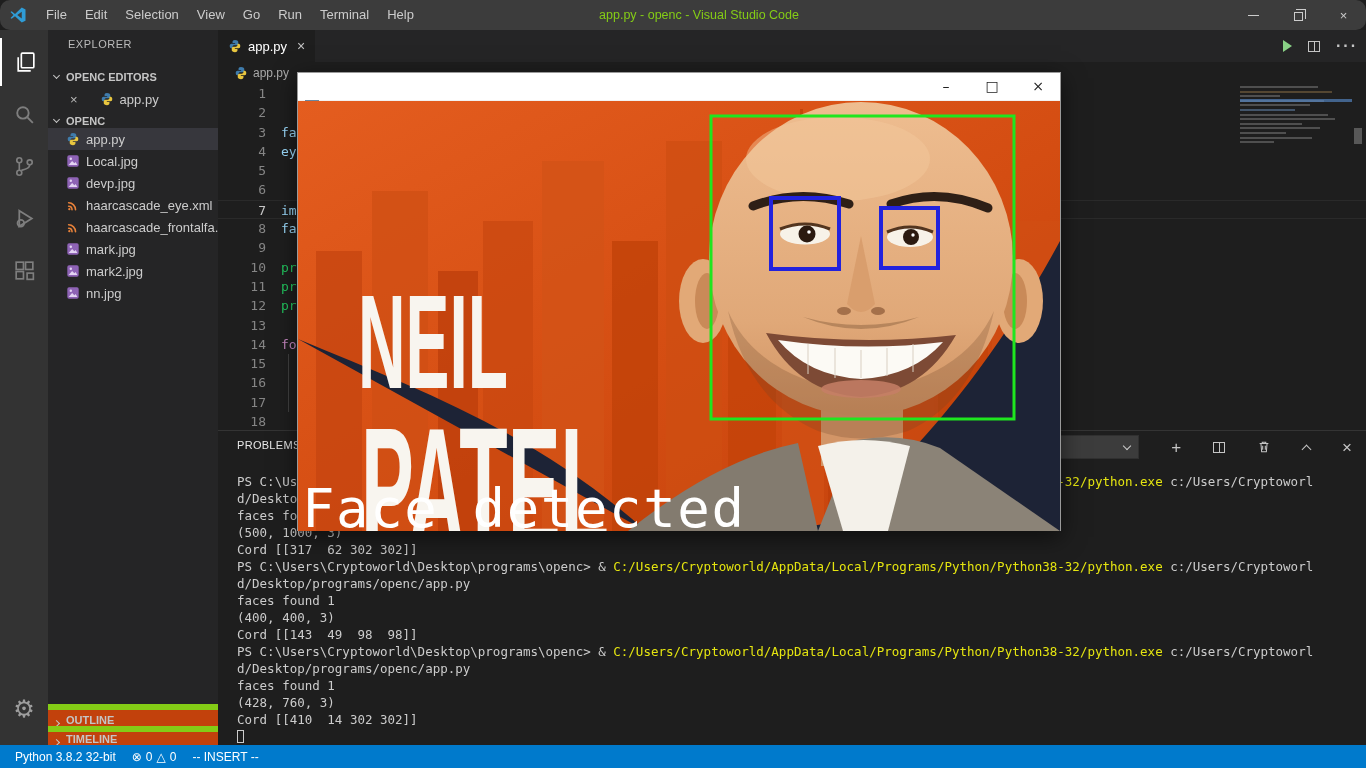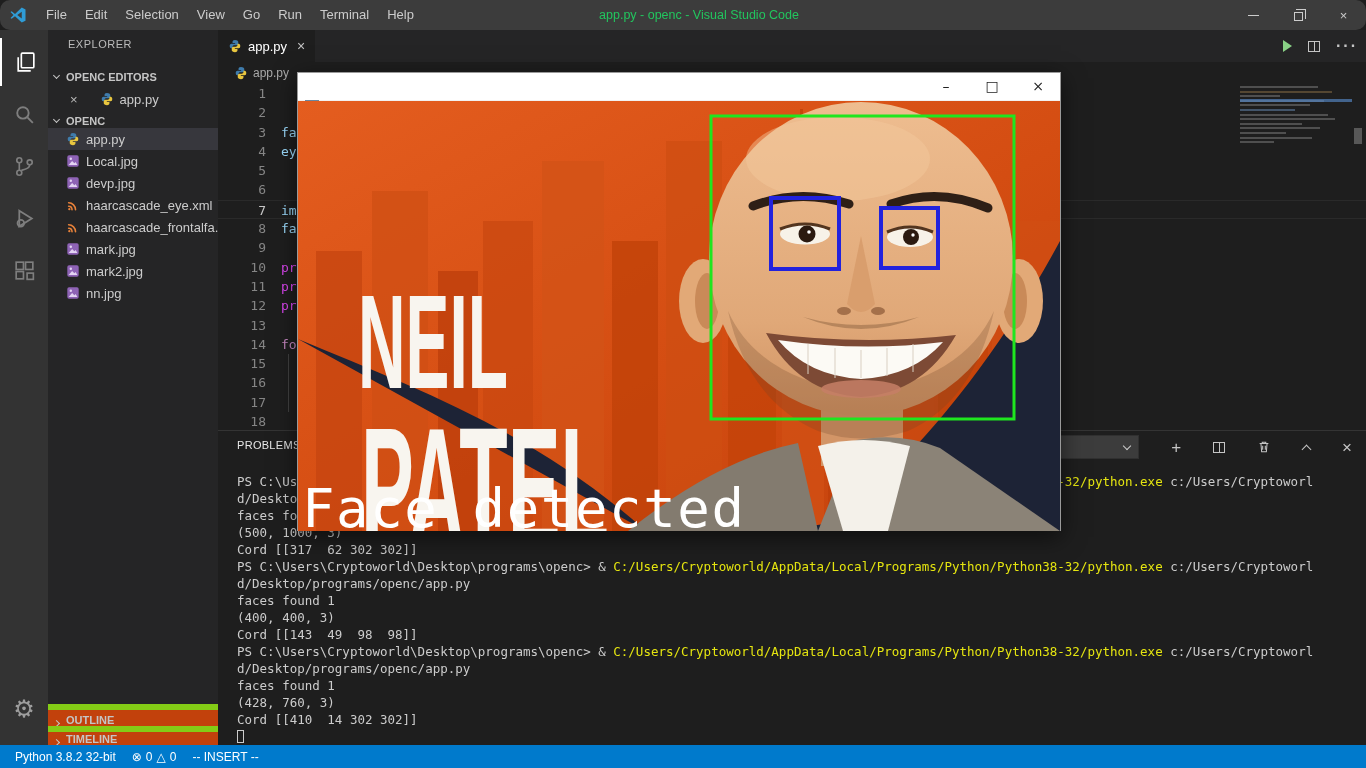--- a/index.html
+++ b/index.html
@@ -6,21 +6,21 @@
   html,body { background:#101010; }
   .screen { position:relative; width:1366px; height:768px; overflow:hidden;
             background:#1e1e1e; font-family:"Liberation Sans",sans-serif; color:#cccccc; }
 
   
   .titlebar { position:absolute; left:0; top:0; width:1366px; height:30px;
               background:#3c3c3c; display:flex; align-items:center; z-index:20;border-radius:10px; }
   .vscode-logo { width:18px; height:18px; margin:0 10px 0 9px; }
   .menus { display:flex; }
   .menu-item { padding:0 9px; font-size:13px; color:#cccccc; line-height:30px; cursor:default; }
-  .win-title { position:absolute; left:0; right:0; text-align:center; font-size:12.5px; color:#22c55e; pointer-events:none;padding-left:32px; }
+  .win-title { position:absolute; left:0; right:0; text-align:center; font-size:12.5px; color:#84cc16; pointer-events:none;padding-left:32px; }
   .win-controls { position:absolute; right:0; top:0; height:30px; display:flex; }
   .win-btn { width:45px; height:30px; display:flex; align-items:center; justify-content:center; color:#cccccc; font-size:13px; }
   .min-glyph { width:11px; height:1px; background:#cccccc; }
   .restore-glyph { position:relative; width:9px; height:9px; border:1px solid #cccccc; margin-top:2px; }
   .restore-glyph::before { content:""; position:absolute; left:1px; top:-4px; width:9px; height:9px; border:1px solid #cccccc; border-left:none; border-bottom:none; }
 
   
   .activitybar { position:absolute; left:0; top:30px; width:48px; height:715px; background:#333333; z-index:10; }
   .act-item { position:absolute; left:0; width:48px; height:48px; display:flex; align-items:center; justify-content:center; color:#7e7e7e; }
   .act-item.active { color:#ffffff; border-left:2px solid #ffffff; }
@@ -57,21 +57,21 @@
   .split-icon { width:12px; height:11px; border:1px solid #c5c5c5; position:relative; }
   .split-icon::before { content:""; position:absolute; left:5px; top:0; width:1px; height:9px; background:#c5c5c5; }
   .breadcrumb { position:absolute; left:0; top:32px; width:1148px; height:22px; display:flex; align-items:center; font-size:12px; color:#a9a9a9; }
   .breadcrumb .ficon { margin:0 5px 0 16px; }
   .code-area { position:absolute; left:0; top:54px; width:1148px; }
   .code-line { position:relative; height:19.3px; line-height:19.3px; font-family:"DejaVu Sans Mono","Liberation Mono",monospace; font-size:13px; white-space:pre; }
   .code-line.cur { border-top:1px solid #2a2a2a; border-bottom:1px solid #2a2a2a; }
   .lnum { display:inline-block; width:48px; text-align:right; color:#858585; }
   .code-line.cur .lnum { color:#c6c6c6; }
   .ltext { padding-left:15px; }
-  .tok-var { color:#9cdcfe; } .tok-func { color:#d946ef; } .tok-kw { color:#c586c0; } .tok-none { color:#d4d4d4; }
+  .tok-var { color:#9cdcfe; } .tok-func { color:#22c55e; } .tok-kw { color:#c586c0; } .tok-none { color:#d4d4d4; }
   .guide { position:absolute; left:70px; top:0; width:1px; height:19.3px; background:#404040; }
   .minimap { position:absolute; right:14px; top:56px; width:112px; height:64px; }
   .minimap i { display:block; height:2px; margin-bottom:2.6px; background:#6f6f6f; opacity:.6; }
   .mm-cursor { position:absolute; left:0; top:13px; width:112px; height:3px; background:rgba(86,136,199,.65); }
   .ov-mark { position:absolute; right:4px; top:98px; width:8px; height:16px; background:#585858; }
 
   
   .panel { position:absolute; left:218px; top:430px; width:1148px; height:315px; background:#1e1e1e; border-top:1px solid #343434; }
   .panel-tab { position:absolute; left:19px; top:8px; font-size:11px; color:#e7e7e7; letter-spacing:.3px; }
   .panel-right { position:absolute; right:14px; top:4px; display:flex; align-items:center; gap:32px; color:#c5c5c5; }

